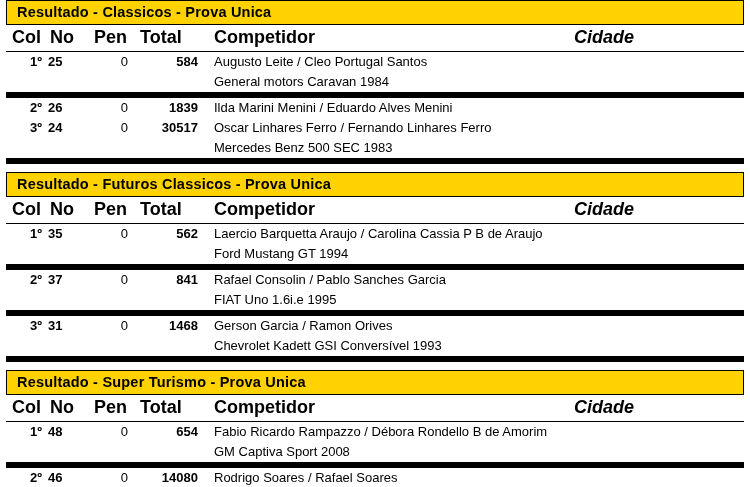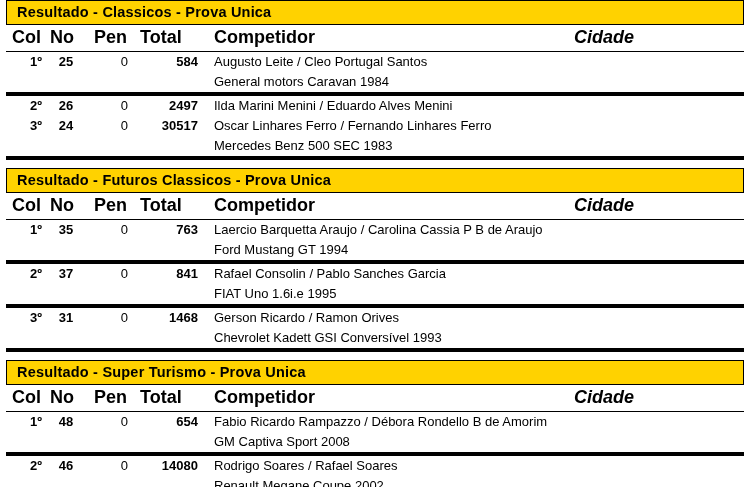--- a/index.html
+++ b/index.html
@@ -47,36 +47,36 @@
     border-bottom: 1.5px solid #000000;
     white-space: nowrap;
   }
   table.results td {
     padding: 1px 0 1px 0;
     vertical-align: top;
     font-size: 13px;
     line-height: 18px;
   }
   .col-col   { width: 30px;  text-align: right; padding-right: 6px !important; }
-  .col-no    { width: 34px;  text-align: center; padding-right: 8px !important; }
+  .col-no    { width: 34px;  text-align: left; padding-right: 8px !important; }
   .col-pen   { width: 34px;  text-align: right; padding-right: 8px !important; }
   .col-total { width: 58px;  text-align: right; padding-right: 10px !important; }
   .col-comp  { width: auto;  text-align: left; padding-left: 6px !important; }
   .col-cidade{ width: 170px; text-align: left; }
 
   th.col-col   { text-align: left; padding-left: 6px !important; }
   th.col-no    { text-align: left; padding-left: 2px !important; }
   th.col-pen   { text-align: left; padding-left: 2px !important; }
   th.col-total { text-align: left; padding-left: 4px !important; }
   th.col-comp  { text-align: left; }
   th.col-cidade{ text-align: left; font-style: italic; }
 
   .bold { font-weight: bold; }
   .row-sep td {
-    border-bottom: 4px solid #000000;
+    border-bottom: 6px solid #000000;
   }
   .car-line td {
     padding-bottom: 3px;
   }
   .pos { font-weight: bold; }
 </style>
 </head>
 <body>
 
 <div class="page">
@@ -109,21 +109,21 @@
           <td class="col-pen"></td>
           <td class="col-total"></td>
           <td class="col-comp">General motors Caravan 1984</td>
           <td class="col-cidade"></td>
         </tr>
 
         <tr>
           <td class="col-col pos">2º</td>
           <td class="col-no bold">26</td>
           <td class="col-pen">0</td>
-          <td class="col-total bold">2497</td>
+          <td class="col-total bold">1839</td>
           <td class="col-comp">Ilda Marini Menini / Eduardo Alves Menini</td>
           <td class="col-cidade"></td>
         </tr>
 
         <tr>
           <td class="col-col pos">3º</td>
           <td class="col-no bold">24</td>
           <td class="col-pen">0</td>
           <td class="col-total bold">30517</td>
           <td class="col-comp">Oscar Linhares Ferro / Fernando Linhares Ferro</td>
@@ -152,21 +152,21 @@
           <th class="col-total">Total</th>
           <th class="col-comp">Competidor</th>
           <th class="col-cidade">Cidade</th>
         </tr>
       </thead>
       <tbody>
         <tr>
           <td class="col-col pos">1º</td>
           <td class="col-no bold">35</td>
           <td class="col-pen">0</td>
-          <td class="col-total bold">763</td>
+          <td class="col-total bold">562</td>
           <td class="col-comp">Laercio Barquetta Araujo / Carolina Cassia P B de Araujo</td>
           <td class="col-cidade"></td>
         </tr>
         <tr class="car-line row-sep">
           <td class="col-col"></td>
           <td class="col-no"></td>
           <td class="col-pen"></td>
           <td class="col-total"></td>
           <td class="col-comp">Ford Mustang GT 1994</td>
           <td class="col-cidade"></td>
@@ -187,21 +187,21 @@
           <td class="col-total"></td>
           <td class="col-comp">FIAT Uno 1.6i.e 1995</td>
           <td class="col-cidade"></td>
         </tr>
 
         <tr>
           <td class="col-col pos">3º</td>
           <td class="col-no bold">31</td>
           <td class="col-pen">0</td>
           <td class="col-total bold">1468</td>
-          <td class="col-comp">Gerson Ricardo / Ramon Orives</td>
+          <td class="col-comp">Gerson Garcia / Ramon Orives</td>
           <td class="col-cidade"></td>
         </tr>
         <tr class="car-line row-sep">
           <td class="col-col"></td>
           <td class="col-no"></td>
           <td class="col-pen"></td>
           <td class="col-total"></td>
           <td class="col-comp">Chevrolet Kadett GSI Conversível 1993</td>
           <td class="col-cidade"></td>
         </tr>

